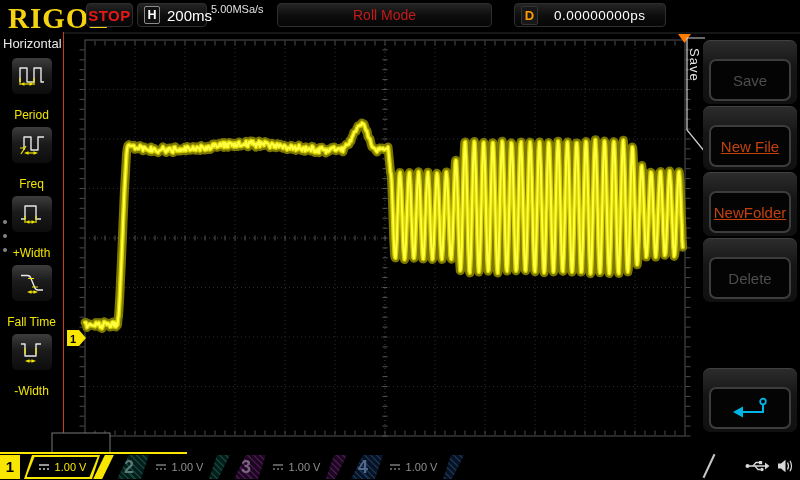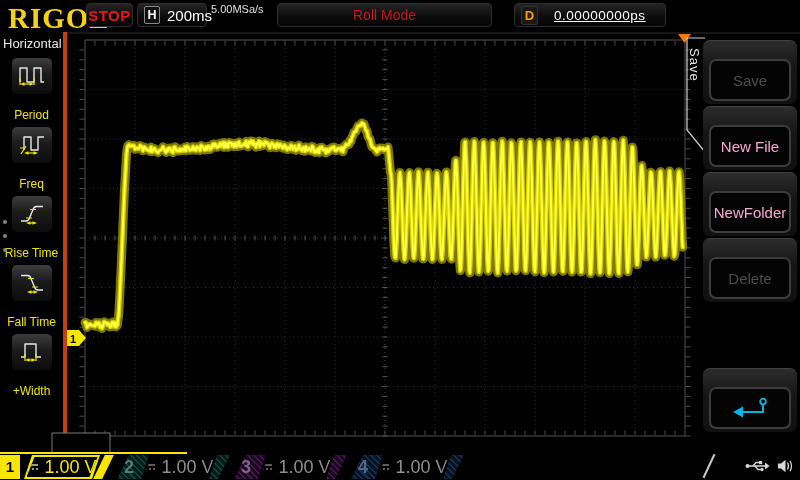--- a/index.html
+++ b/index.html
@@ -14,24 +14,24 @@
           border:1px solid #2e2e2e;box-sizing:border-box;display:flex;align-items:center;justify-content:center;}
   .stop-btn{left:86px;width:47px;color:#e81818;font-weight:bold;font-size:15px;letter-spacing:.5px;}
   .h-btn{left:137px;width:70px;color:#fff;font-size:15px;justify-content:flex-start;padding:0 6px;}
   .hkey{display:inline-block;min-width:14px;text-align:center;border:1px solid #8a8a8a;border-radius:2px;
         background:#101010;color:#fff;font-weight:bold;font-size:12.5px;line-height:16px;margin-right:7px;}
   .srate{position:absolute;left:211px;top:3px;font-size:11px;color:#e0e0e0;}
   .mode-box{left:277px;width:215px;color:#c41a1a;font-size:14px;}
   .d-box{left:514px;width:152px;color:#fff;font-size:13.5px;justify-content:flex-start;padding:0 6px;}
   .dkey{display:inline-block;min-width:15px;text-align:center;border-radius:2px;background:#181818;
         color:#ff9c00;font-weight:bold;font-size:13px;line-height:17px;margin-right:16px;border:1px solid #333;}
-  .d-val{flex:1;text-align:center;margin-right:26px;letter-spacing:.5px;text-decoration:underline;}
+  .d-val{flex:1;text-align:center;margin-right:26px;letter-spacing:.5px;}
 
   
-  .left-menu{position:absolute;left:0;top:32px;width:63px;height:420px;background:#000;border-right:4px solid #c2410c;}
+  .left-menu{position:absolute;left:0;top:32px;width:63px;height:420px;background:#000;border-right:1px solid #c2410c;}
   .lm-title{color:#e8e8e8;font-size:13px;padding:4px 0 2px 3px;}
   .lm-item{width:63px;margin-top:4px;text-align:center;cursor:pointer;}
   .lm-btn{width:40px;height:36px;margin:0 auto;border-radius:6px;
           background:linear-gradient(#3d3d3d,#1b1b1b 45%,#0c0c0c);border:1px solid #000;
           display:flex;align-items:center;justify-content:center;}
   .lm-label{color:#f0e400;font-size:12px;margin-top:13px;}
   .page-dots{position:absolute;left:3px;top:188px;display:flex;flex-direction:column;gap:10px;}
   .page-dots i{width:4px;height:4px;border-radius:50%;background:#858585;}
 
   
@@ -43,21 +43,21 @@
                  font-size:13px;letter-spacing:1px;}
 
   
   .right-menu{position:absolute;left:702px;top:36px;width:96px;height:444px;}
   .rm-item{position:relative;width:94px;height:64px;margin:0 0 2px 1px;border-radius:7px;
            background:linear-gradient(#2c2c2c,#161616 40%,#101010);border-top:1px solid #404040;box-sizing:border-box;cursor:pointer;}
   .rm-inner{position:absolute;left:6px;right:6px;top:18px;height:38px;background:#040404;
             border:2px solid #3d3d3d;border-radius:7px;display:flex;align-items:center;justify-content:center;
             font-size:15px;}
   .rm-item.disabled .rm-inner{color:#4d4d4d;}
-  .rm-item.enabled .rm-inner{color:#f9a8d4;}
+  .rm-item.enabled .rm-inner{color:#c2410c;text-decoration:underline;}
   .rm-back{position:absolute;top:332px;left:1px;width:94px;height:64px;margin:0;}
 
   
   .bottombar{position:absolute;left:0;top:452px;width:800px;height:28px;background:#000;}
   .ch1-underline{position:absolute;left:0;top:0;width:187px;height:2px;background:#f8e600;}
   .channels{position:absolute;left:0;top:3px;display:flex;}
   .ch{position:relative;width:113px;height:24px;margin-right:4px;cursor:pointer;}
   .clipP{clip-path:polygon(12px 0,100% 0,calc(100% - 12px) 100%,0 100%);}
   .clipV{clip-path:polygon(8px 0,100% 0,calc(100% - 8px) 100%,0 100%);}
   .hatch2{background:repeating-linear-gradient(45deg,#061d1a 0 3px,#0e443c 3px 4.5px);}
@@ -65,21 +65,21 @@
   .hatch4{background:repeating-linear-gradient(45deg,#091423 0 3px,#173156 3px 4.5px);}
   .ch-num{position:absolute;top:0;height:24px;line-height:24px;font-weight:bold;}
   .ch1 .ch-num{left:0;width:20px;background:#f8e600;color:#000;text-align:center;font-size:15px;}
   .chx .ch-num{left:7px;font-size:18px;}
   .ch2 .ch-num{color:#587a76;} .ch3 .ch-num{color:#7d6484;} .ch4 .ch-num{color:#53688f;}
   .ch-val{position:absolute;left:24px;top:0;width:76px;height:24px;}
   .ch-val .outer{position:absolute;inset:0;}
   .ch1 .outer{background:#f8e600;}
   .ch-val .inner{position:absolute;inset:2px 2.5px;background:#000;display:flex;align-items:center;justify-content:center;gap:5px;}
   .chx .outer{background:#000;}
-  .ch-scale{font-size:18px;}
+  .ch-scale{font-size:11px;}
   .ch1 .ch-scale{color:#f8e600;} .chx .ch-scale{color:#909090;}
   .ch1-slash{position:absolute;left:99px;top:0;width:9px;height:24px;background:#f8e600;transform:skewX(-26deg);}
   .diag-sep{position:absolute;left:708px;top:1px;width:2px;height:26px;background:#c8c8c8;transform:rotate(25deg);}
   .tray-icons{position:absolute;right:6px;top:7px;display:flex;gap:7px;align-items:center;}
 </style>
 </head>
 <body>
 
 <div class="screen">
 
@@ -120,59 +120,59 @@
         <path d="M5,17 V4 H12 V17 H19 V4 H25" stroke="#e8e8e8" stroke-width="1.4" fill="none" stroke-linejoin="round"></path>
         <path d="M1,15 H5 M2,21 L7,13" stroke="#f0e400" stroke-width="1.2" fill="none"></path>
         <path d="M8,20 H16" stroke="#f0e400" stroke-width="1.2"></path>
         <polygon points="5,20 9.5,18.2 9.5,21.8" fill="#f0e400"></polygon>
             <polygon points="19,20 14.5,18.2 14.5,21.8" fill="#f0e400"></polygon>
       </svg>
         </div>
       <div class="lm-label">Freq</div>
     </div>
 
+
     <div class="lm-item">
       <div class="lm-btn">
           <svg width="26" height="24" viewBox="0 0 26 24">
-        <path d="M2,19 H7 Q9.5,19 10.5,16 L14,7.5 Q15,4.5 17.5,4.5 H24" stroke="#e8e8e8" stroke-width="1.4" fill="none"></path>
-        <path d="M7,16 H13 M11,7.5 H17" stroke="#f0e400" stroke-width="1.2"></path>
-        <path d="M10,21 H15" stroke="#f0e400" stroke-width="1.2"></path>
-        <polygon points="7,21 11.5,19.2 11.5,22.8" fill="#f0e400"></polygon>
-            <polygon points="18,21 13.5,19.2 13.5,22.8" fill="#f0e400"></polygon>
+        <path d="M2,17 H6 V4 H17 V17 H22" stroke="#e8e8e8" stroke-width="1.4" fill="none" stroke-linejoin="round"></path>
+        <path d="M6,14 V21 M17,14 V21" stroke="#f0e400" stroke-width="1.2"></path>
+        <path d="M9,20 H14" stroke="#f0e400" stroke-width="1.2"></path>
+        <polygon points="6,20 10.5,18.2 10.5,21.8" fill="#f0e400"></polygon>
+            <polygon points="17,20 12.5,18.2 12.5,21.8" fill="#f0e400"></polygon>
       </svg>
         </div>
-      <div class="lm-label">Rise Time</div>
+      <div class="lm-label">+Width</div>
     </div>
 
     <div class="lm-item">
       <div class="lm-btn">
           <svg width="26" height="24" viewBox="0 0 26 24">
         <path d="M2,4.5 H8.5 Q11,4.5 12,7.5 L15.5,16 Q16.5,19 19,19 H24" stroke="#e8e8e8" stroke-width="1.4" fill="none"></path>
         <path d="M9,7.5 H15 M13,16 H19" stroke="#f0e400" stroke-width="1.2"></path>
         <path d="M11,21 H16" stroke="#f0e400" stroke-width="1.2"></path>
         <polygon points="8,21 12.5,19.2 12.5,22.8" fill="#f0e400"></polygon>
             <polygon points="19,21 14.5,19.2 14.5,22.8" fill="#f0e400"></polygon>
       </svg>
         </div>
       <div class="lm-label">Fall Time</div>
     </div>
 
     <div class="lm-item">
       <div class="lm-btn">
           <svg width="26" height="24" viewBox="0 0 26 24">
-        <path d="M2,17 H6 V4 H17 V17 H22" stroke="#e8e8e8" stroke-width="1.4" fill="none" stroke-linejoin="round"></path>
-        <path d="M6,14 V21 M17,14 V21" stroke="#f0e400" stroke-width="1.2"></path>
-        <path d="M9,20 H14" stroke="#f0e400" stroke-width="1.2"></path>
-        <polygon points="6,20 10.5,18.2 10.5,21.8" fill="#f0e400"></polygon>
-            <polygon points="17,20 12.5,18.2 12.5,21.8" fill="#f0e400"></polygon>
+        <path d="M2,4 H6 V16 H17 V4 H22" stroke="#e8e8e8" stroke-width="1.4" fill="none" stroke-linejoin="round"></path>
+        <path d="M6,8 V14 M17,8 V14" stroke="#f0e400" stroke-width="1.2"></path>
+        <path d="M9,21 H14" stroke="#f0e400" stroke-width="1.2"></path>
+        <polygon points="6,21 10.5,19.2 10.5,22.8" fill="#f0e400"></polygon>
+            <polygon points="17,21 12.5,19.2 12.5,22.8" fill="#f0e400"></polygon>
       </svg>
         </div>
-      <div class="lm-label">+Width</div>
-    </div>
-
+      <div class="lm-label">-Width</div>
+    </div>
 
     <div class="page-dots">
         <i></i>
         <i></i>
         <i></i>
       </div>
   </aside>
 
   <svg class="plot-svg" id="plot">
     <g id="grid-layer">

